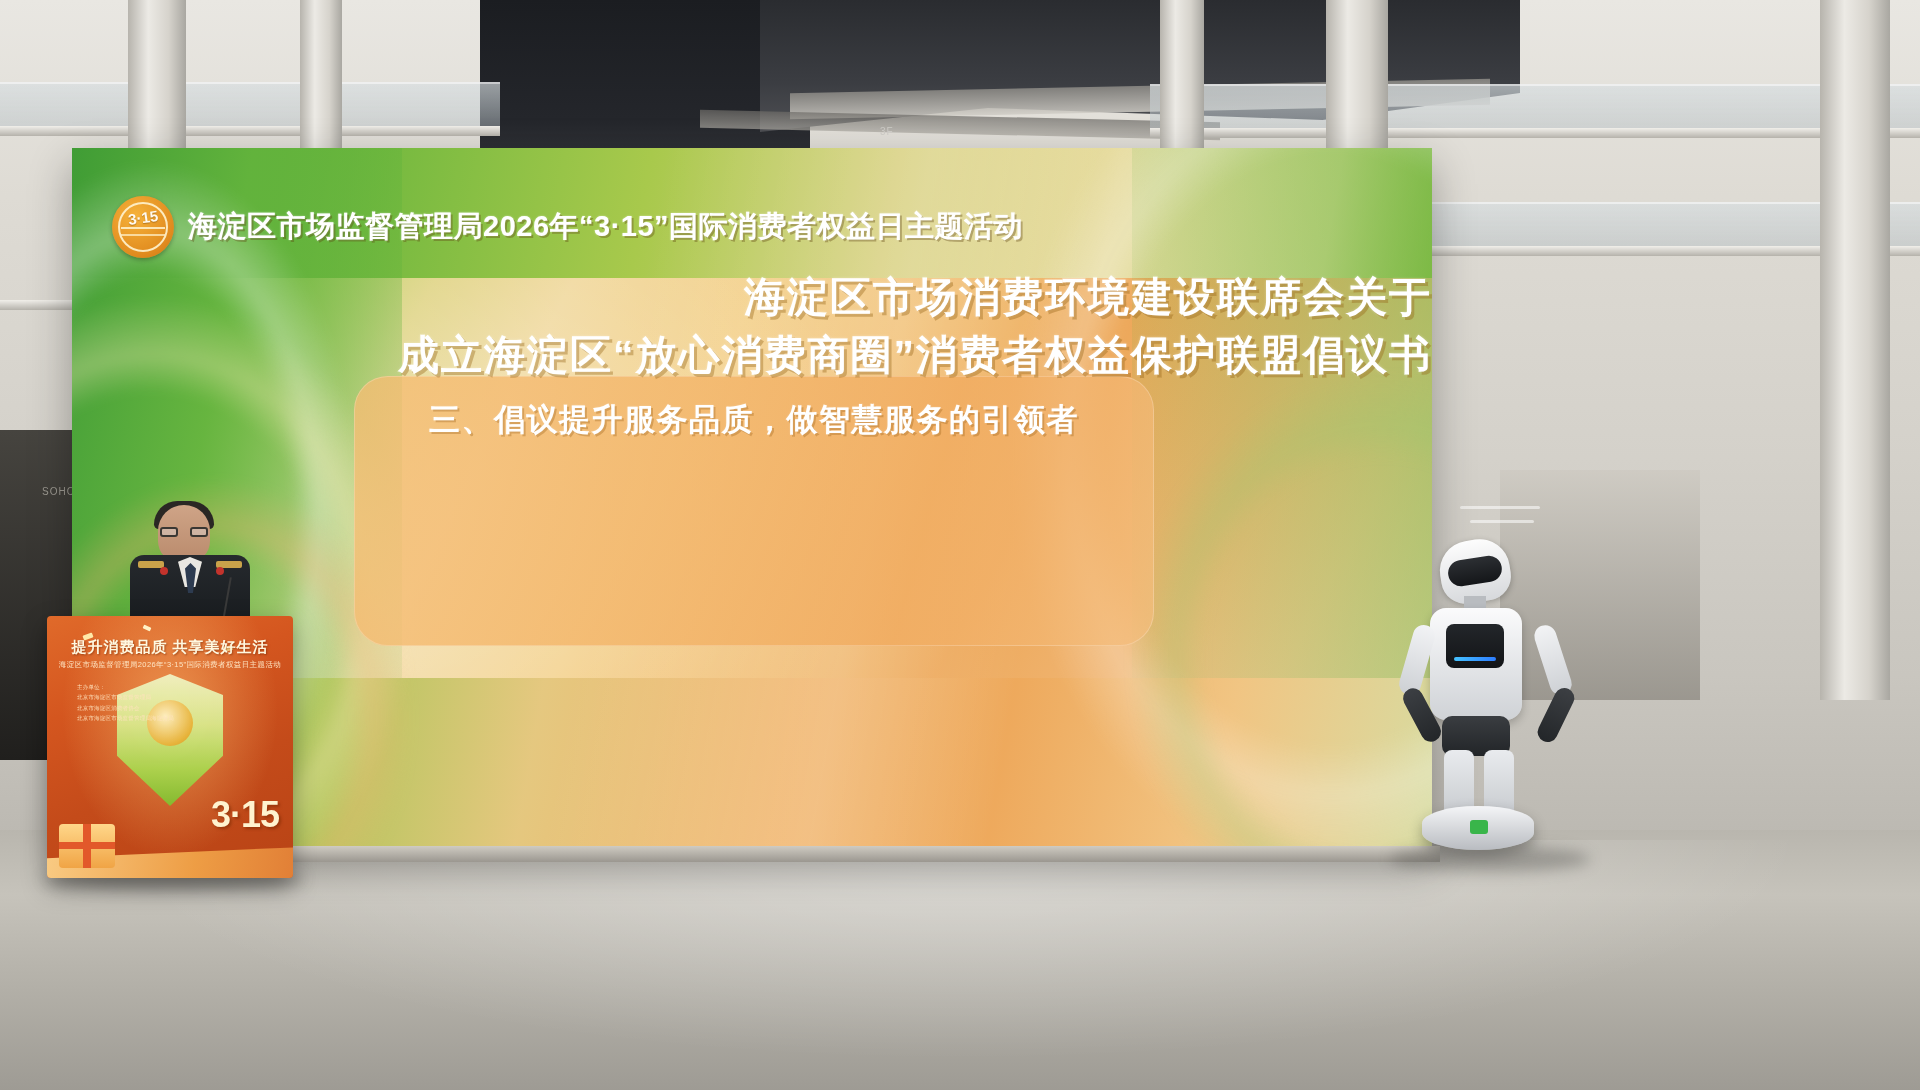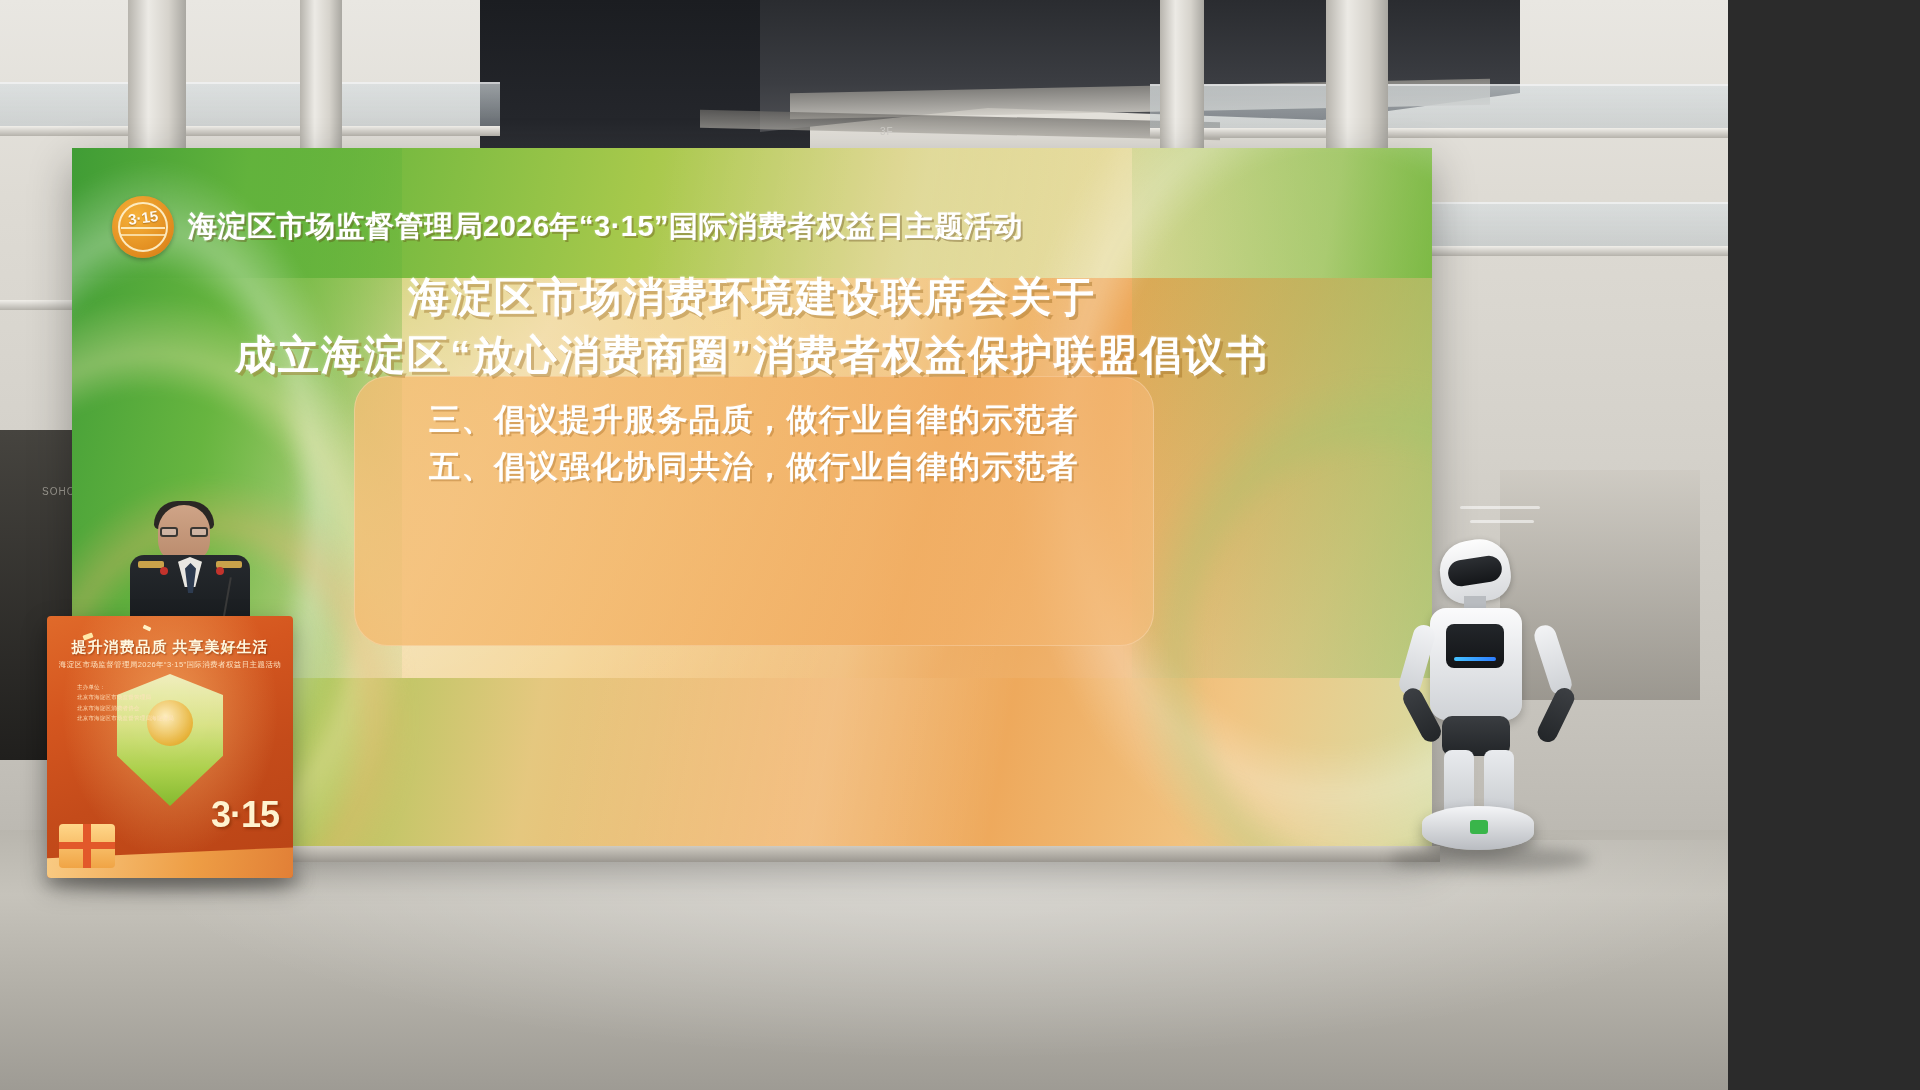--- a/index.html
+++ b/index.html
@@ -1,19 +1,19 @@
 <!DOCTYPE html>
 <html><head>
 <meta charset="utf-8">
 <style>
   * { margin:0; padding:0; box-sizing:border-box; }
   html,body { width:1920px; height:1090px; overflow:hidden; background:#2b2b2b; }
   body { font-family:"Liberation Sans","DejaVu Sans",sans-serif; }
 
-  #scene { position:relative; width:1728px; height:1090px; overflow:hidden; }
+  #scene { position:relative; width:1920px; height:1090px; overflow:hidden; }
 
   
   .mall {
     position:absolute; inset:0;
     background:
       linear-gradient(180deg,#e9e7e2 0%,#dedbd4 18%,#d4d1ca 42%,#c9c6bf 62%,#b9b6af 80%,#a9a6a0 100%);
   }
   
   .ceiling-dark {
     position:absolute; left:480px; top:0; width:330px; height:170px;
@@ -165,21 +165,21 @@
     text-shadow:0 1px 1px rgba(120,70,0,.5);
   }
   .hdr-title {
     font-size:29px; font-weight:bold; color:#ffffff; white-space:nowrap;
     letter-spacing:.5px;
     text-shadow: 2px 2px 0 rgba(90,60,10,.35), 0 0 2px rgba(255,255,255,.5);
   }
 
   
   .title-wrap {
-    position:absolute; left:0; right:0; top:120px; text-align:center; z-index:6;
+    position:absolute; left:0; right:0; top:120px; text-align:right; z-index:6;
   }
   .title-line {
     font-size:41px; font-weight:bold; color:#ffffff; line-height:1.42;
     letter-spacing:2px; white-space:nowrap;
     text-shadow: 3px 3px 0 rgba(150,100,20,.38), 0 0 3px rgba(255,255,255,.35);
   }
 
   
   .panel {
     position:absolute; left:282px; top:228px; width:800px; height:270px;
@@ -444,22 +444,21 @@
       <div class="hdr-title">海淀区市场监督管理局2026年“3·15”国际消费者权益日主题活动</div>
     </div>
 
     <div class="title-wrap">
       <div class="title-line">海淀区市场消费环境建设联席会关于</div>
       <div class="title-line">成立海淀区“放心消费商圈”消费者权益保护联盟倡议书</div>
     </div>
 
     <div class="panel"></div>
     <div class="items">
-      <div class="item">三、倡议提升服务品质，做行业自律的示范者</div>
-      <div class="item">五、倡议强化协同共治，做行业自律的示范者</div>
+      <div class="item">三、倡议提升服务品质，做智慧服务的引领者</div>
     </div>
   </div>
 
   <div class="stage-base"></div>
 
   <div class="speaker">
     <div class="sp-hair"></div>
     <div class="sp-head"></div>
     <div class="sp-glass">
         <i></i>

